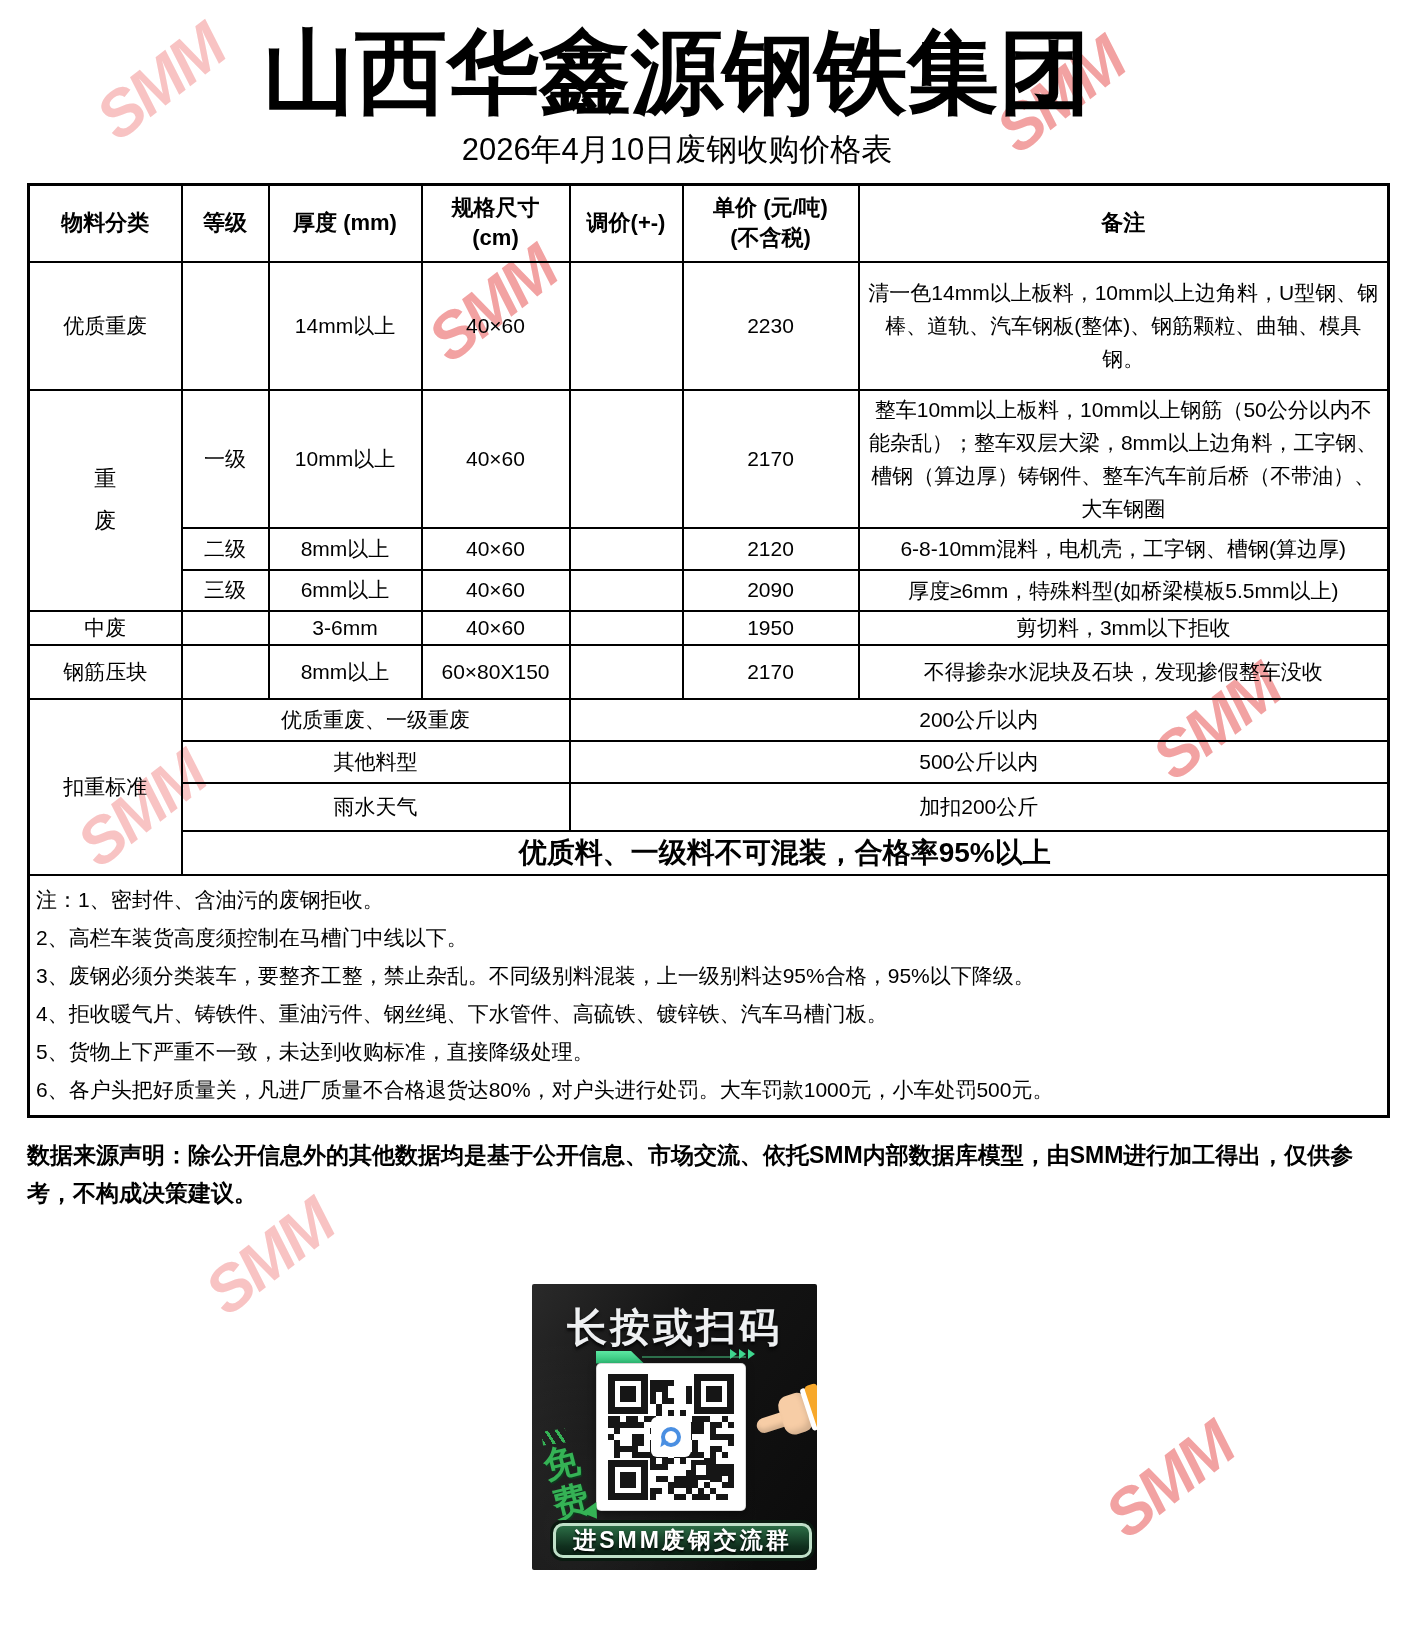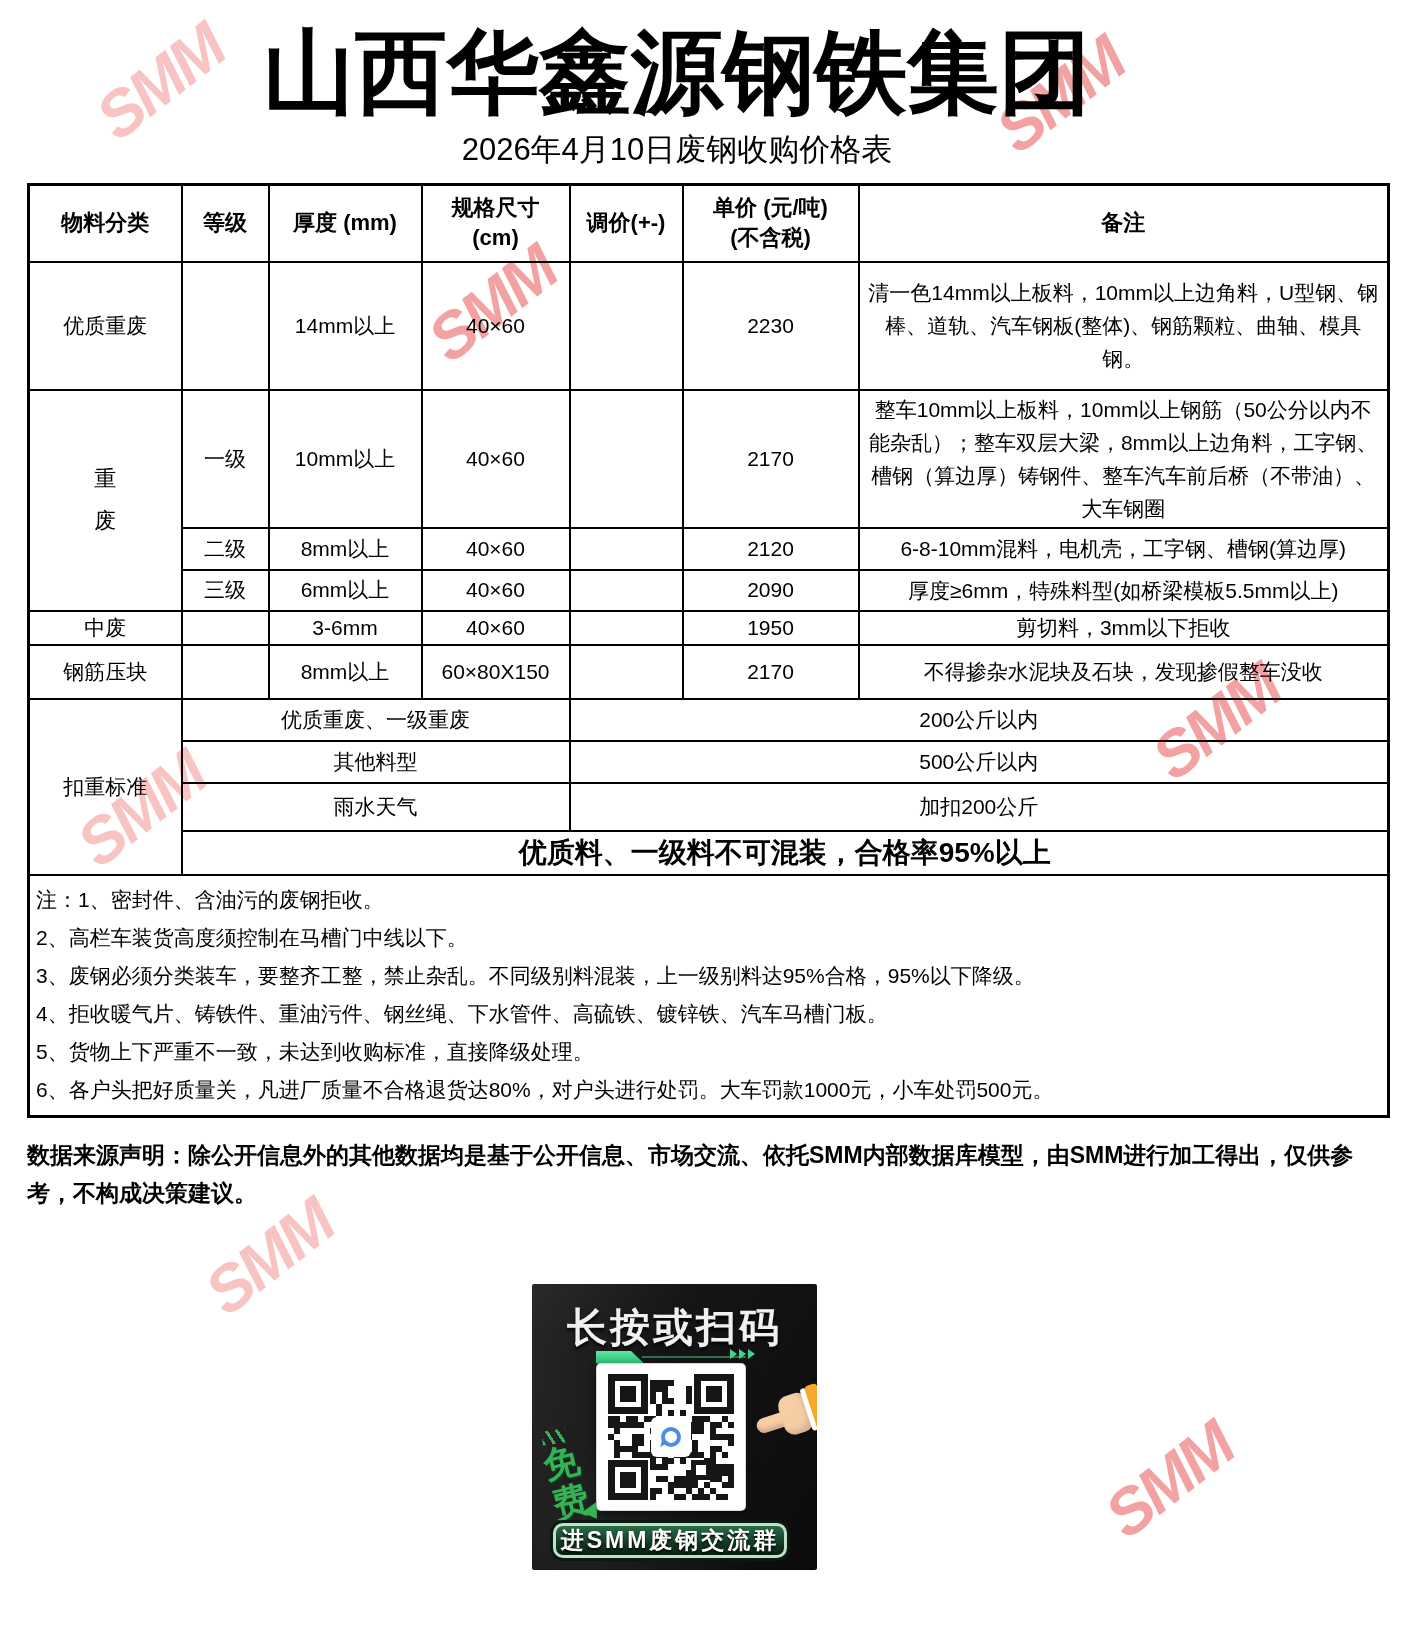--- a/index.html
+++ b/index.html
@@ -91,21 +91,21 @@
     border-left:9px solid transparent;border-right:9px solid transparent;border-top:14px solid #35b255;
     transform:rotate(-35deg);}
   .hand{position:absolute;left:224px;top:102px;width:66px;height:66px;transform:rotate(-18deg);}
   .hand .finger{position:absolute;left:0;top:24px;width:42px;height:15px;background:#f7cda6;border-radius:8px;
     box-shadow:inset 0 -4px 4px rgba(0,0,0,.15);}
   .hand .palm{position:absolute;left:26px;top:10px;width:30px;height:40px;background:#f7cda6;border-radius:11px;
     box-shadow:inset -4px -4px 6px rgba(0,0,0,.15);}
   .hand .sleeve{position:absolute;left:52px;top:8px;width:6px;height:44px;background:#ffffff;border-radius:3px;}
   .hand .cuff{position:absolute;left:57px;top:7px;width:13px;height:46px;background:#f7a82b;border-radius:4px;}
   .pill{
-    position:absolute;left:21px;top:239px;width:234px;height:35px;border-radius:10px;
+    position:absolute;left:21px;top:239px;width:259px;height:35px;border-radius:10px;
     border:3px solid #bfe0c8;background:linear-gradient(180deg,#2b6d45,#10301e 70%,#0a2013);
     box-sizing:border-box;display:flex;align-items:center;justify-content:center;
     font-size:23px;font-weight:700;color:#fff;letter-spacing:3px;
     text-shadow:0 2px 2px rgba(0,0,0,.8);box-shadow:0 0 0 3px #0a1a10;
   }
   
   .footer{width:1300px;margin-left:27px;margin-top:26px;text-align:center;font-size:20px;font-weight:400;}
 </style>
 </head>
 <body>

